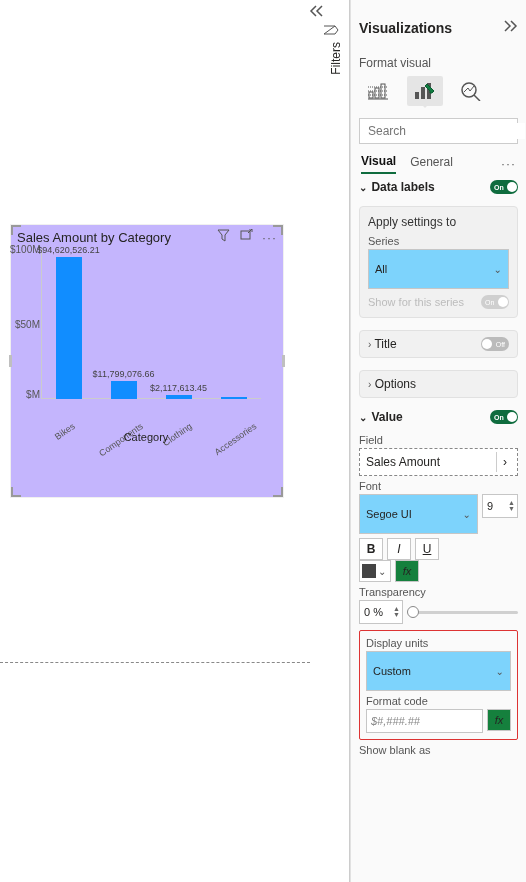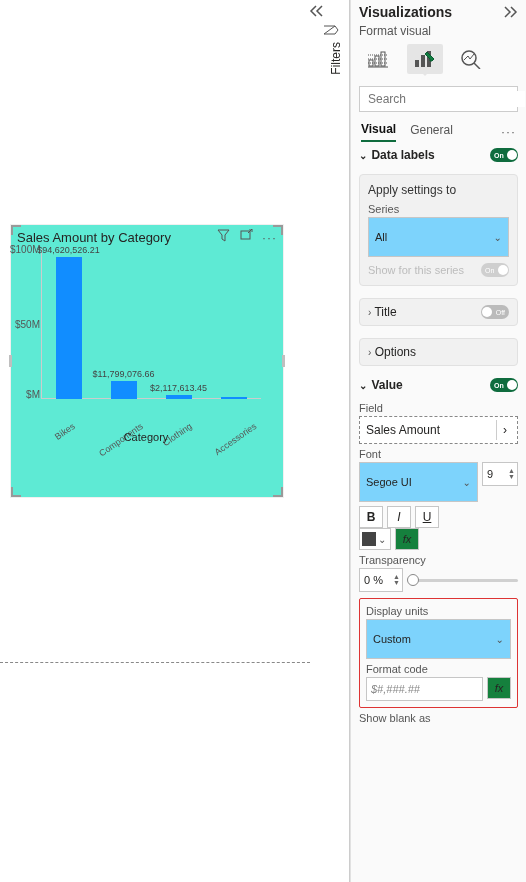--- a/index.html
+++ b/index.html
@@ -1,21 +1,21 @@
 <!DOCTYPE html>
 <html><head>
 <meta charset="utf-8">
 <style>
   * { box-sizing: border-box; font-family: "Segoe UI", Arial, sans-serif; }
   body { margin:0; width:526px; height:882px; background:#fff; display:flex; font-size:12px; color:#252423; }
   .canvas { flex:1; position:relative; border-right:1px solid #ccc; }
   .collapse-btn { position:absolute; top:4px; right:24px; }
   .filters-tab { position:absolute; top:24px; right:0; width:26px; text-align:center;}
   .filters-tab .rot { writing-mode:vertical-rl; transform:rotate(180deg); font-size:12px; margin-top:4px; display:inline-block;}
-  .visual-card { position:absolute; left:10px; top:224px; width:274px; height:274px; background:#5eead4; border:1px solid #f0f0f0;}
+  .visual-card { position:absolute; left:10px; top:224px; width:274px; height:274px; background:#c4b5fd; border:1px solid #f0f0f0;}
   .corner { position:absolute; width:10px; height:10px; border:2px solid #999;}
   .corner.tl{top:0;left:0;border-right:none;border-bottom:none;}
   .corner.tr{top:0;right:0;border-left:none;border-bottom:none;}
   .corner.bl{bottom:0;left:0;border-right:none;border-top:none;}
   .corner.br{bottom:0;right:0;border-left:none;border-top:none;}
   .midhandle{position:absolute;width:3px;height:12px;background:#bfbfbf;}
   .midhandle.l{left:-2px;top:50%;margin-top:-6px;}
   .midhandle.r{right:-2px;top:50%;margin-top:-6px;}
   .vc-head{display:flex;justify-content:space-between;align-items:center;padding:4px 6px 0 6px;}
   .vc-title{font-size:13px;}
@@ -28,21 +28,21 @@
   .barwrap{width:44px;display:flex;flex-direction:column;align-items:center;}
   .barlbl{font-size:9px;color:#444;margin-bottom:2px;white-space:nowrap;}
   .bar{width:26px;background:#118DFF;}
   .xlabels{position:absolute;left:26px;bottom:8px;width:220px;display:flex;justify-content:space-around;}
   .xlabels span{font-size:9px;transform:rotate(-35deg);transform-origin:top right;white-space:nowrap;color:#555;}
   .xaxistitle{position:absolute;bottom:-4px;left:0;right:0;text-align:center;font-size:11px;}
   .dashed{position:absolute;left:0;right:0;top:662px;width:310px;border-top:1px dashed #888;}
 
   
   .pane{width:176px;background:#fafafa;border-left:1px solid #e1e1e1;padding:0;display:flex;flex-direction:column;overflow:hidden;}
-  .pane-row{display:flex;justify-content:space-between;align-items:center;padding:4px 8px;}
+  .pane-row{display:flex;justify-content:space-between;padding:20px 8px;}
   .pane-title{font-size:14px;font-weight:600;}
   .subt{font-size:12px;color:#555;padding:0 8px;}
   .mode-icons{display:flex;gap:10px;padding:6px 10px;align-items:center;}
   .mode-btn{width:36px;height:30px;display:flex;align-items:center;justify-content:center;border-radius:2px;}
   .mode-btn.active{background:#e5e5e5;position:relative;}
   .mode-btn.active::after{content:"";position:absolute;bottom:-7px;left:50%;margin-left:-5px;border:5px solid transparent;border-top-color:#e5e5e5;}
   .search{margin:6px 8px;display:flex;align-items:center;border:1px solid #ccc;background:#fff;height:26px;padding:0 6px;color:#888;}
   .search input{border:none;outline:none;flex:1;font-size:12px;color:#888;}
   .tabs{display:flex;gap:14px;padding:4px 10px 0 10px;align-items:center;}
   .tab{font-size:12px;color:#555;padding-bottom:4px;}

